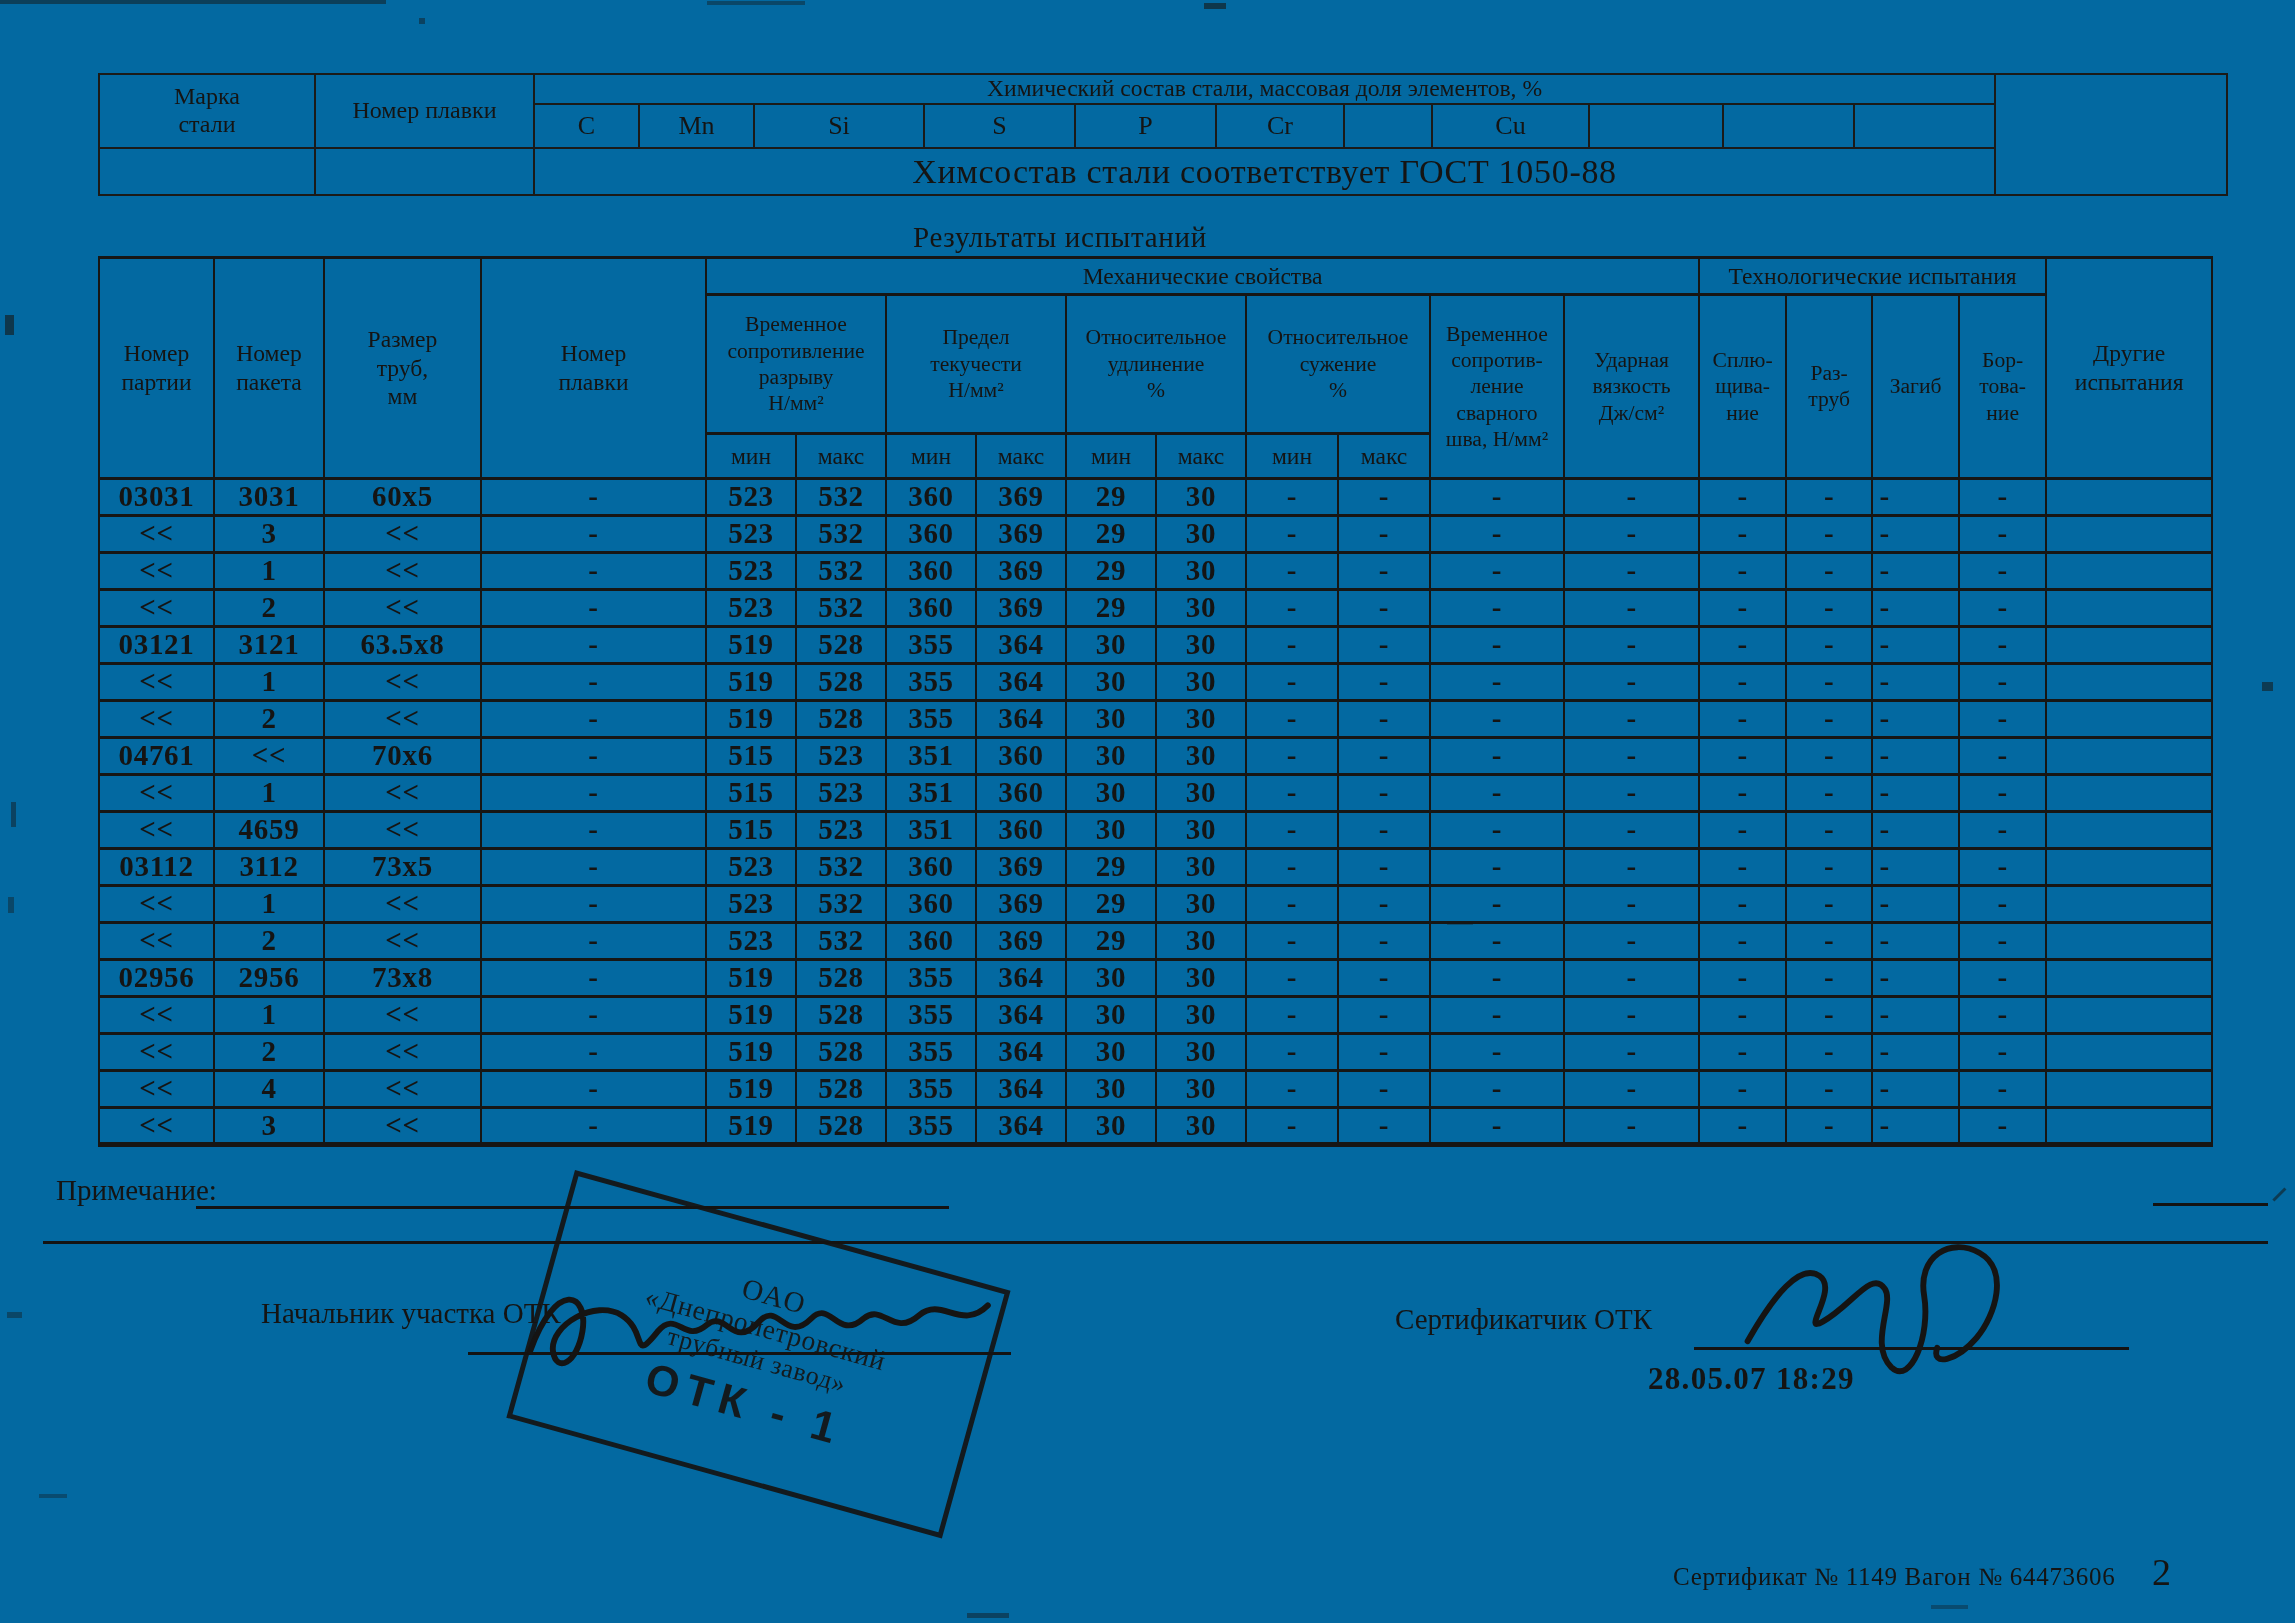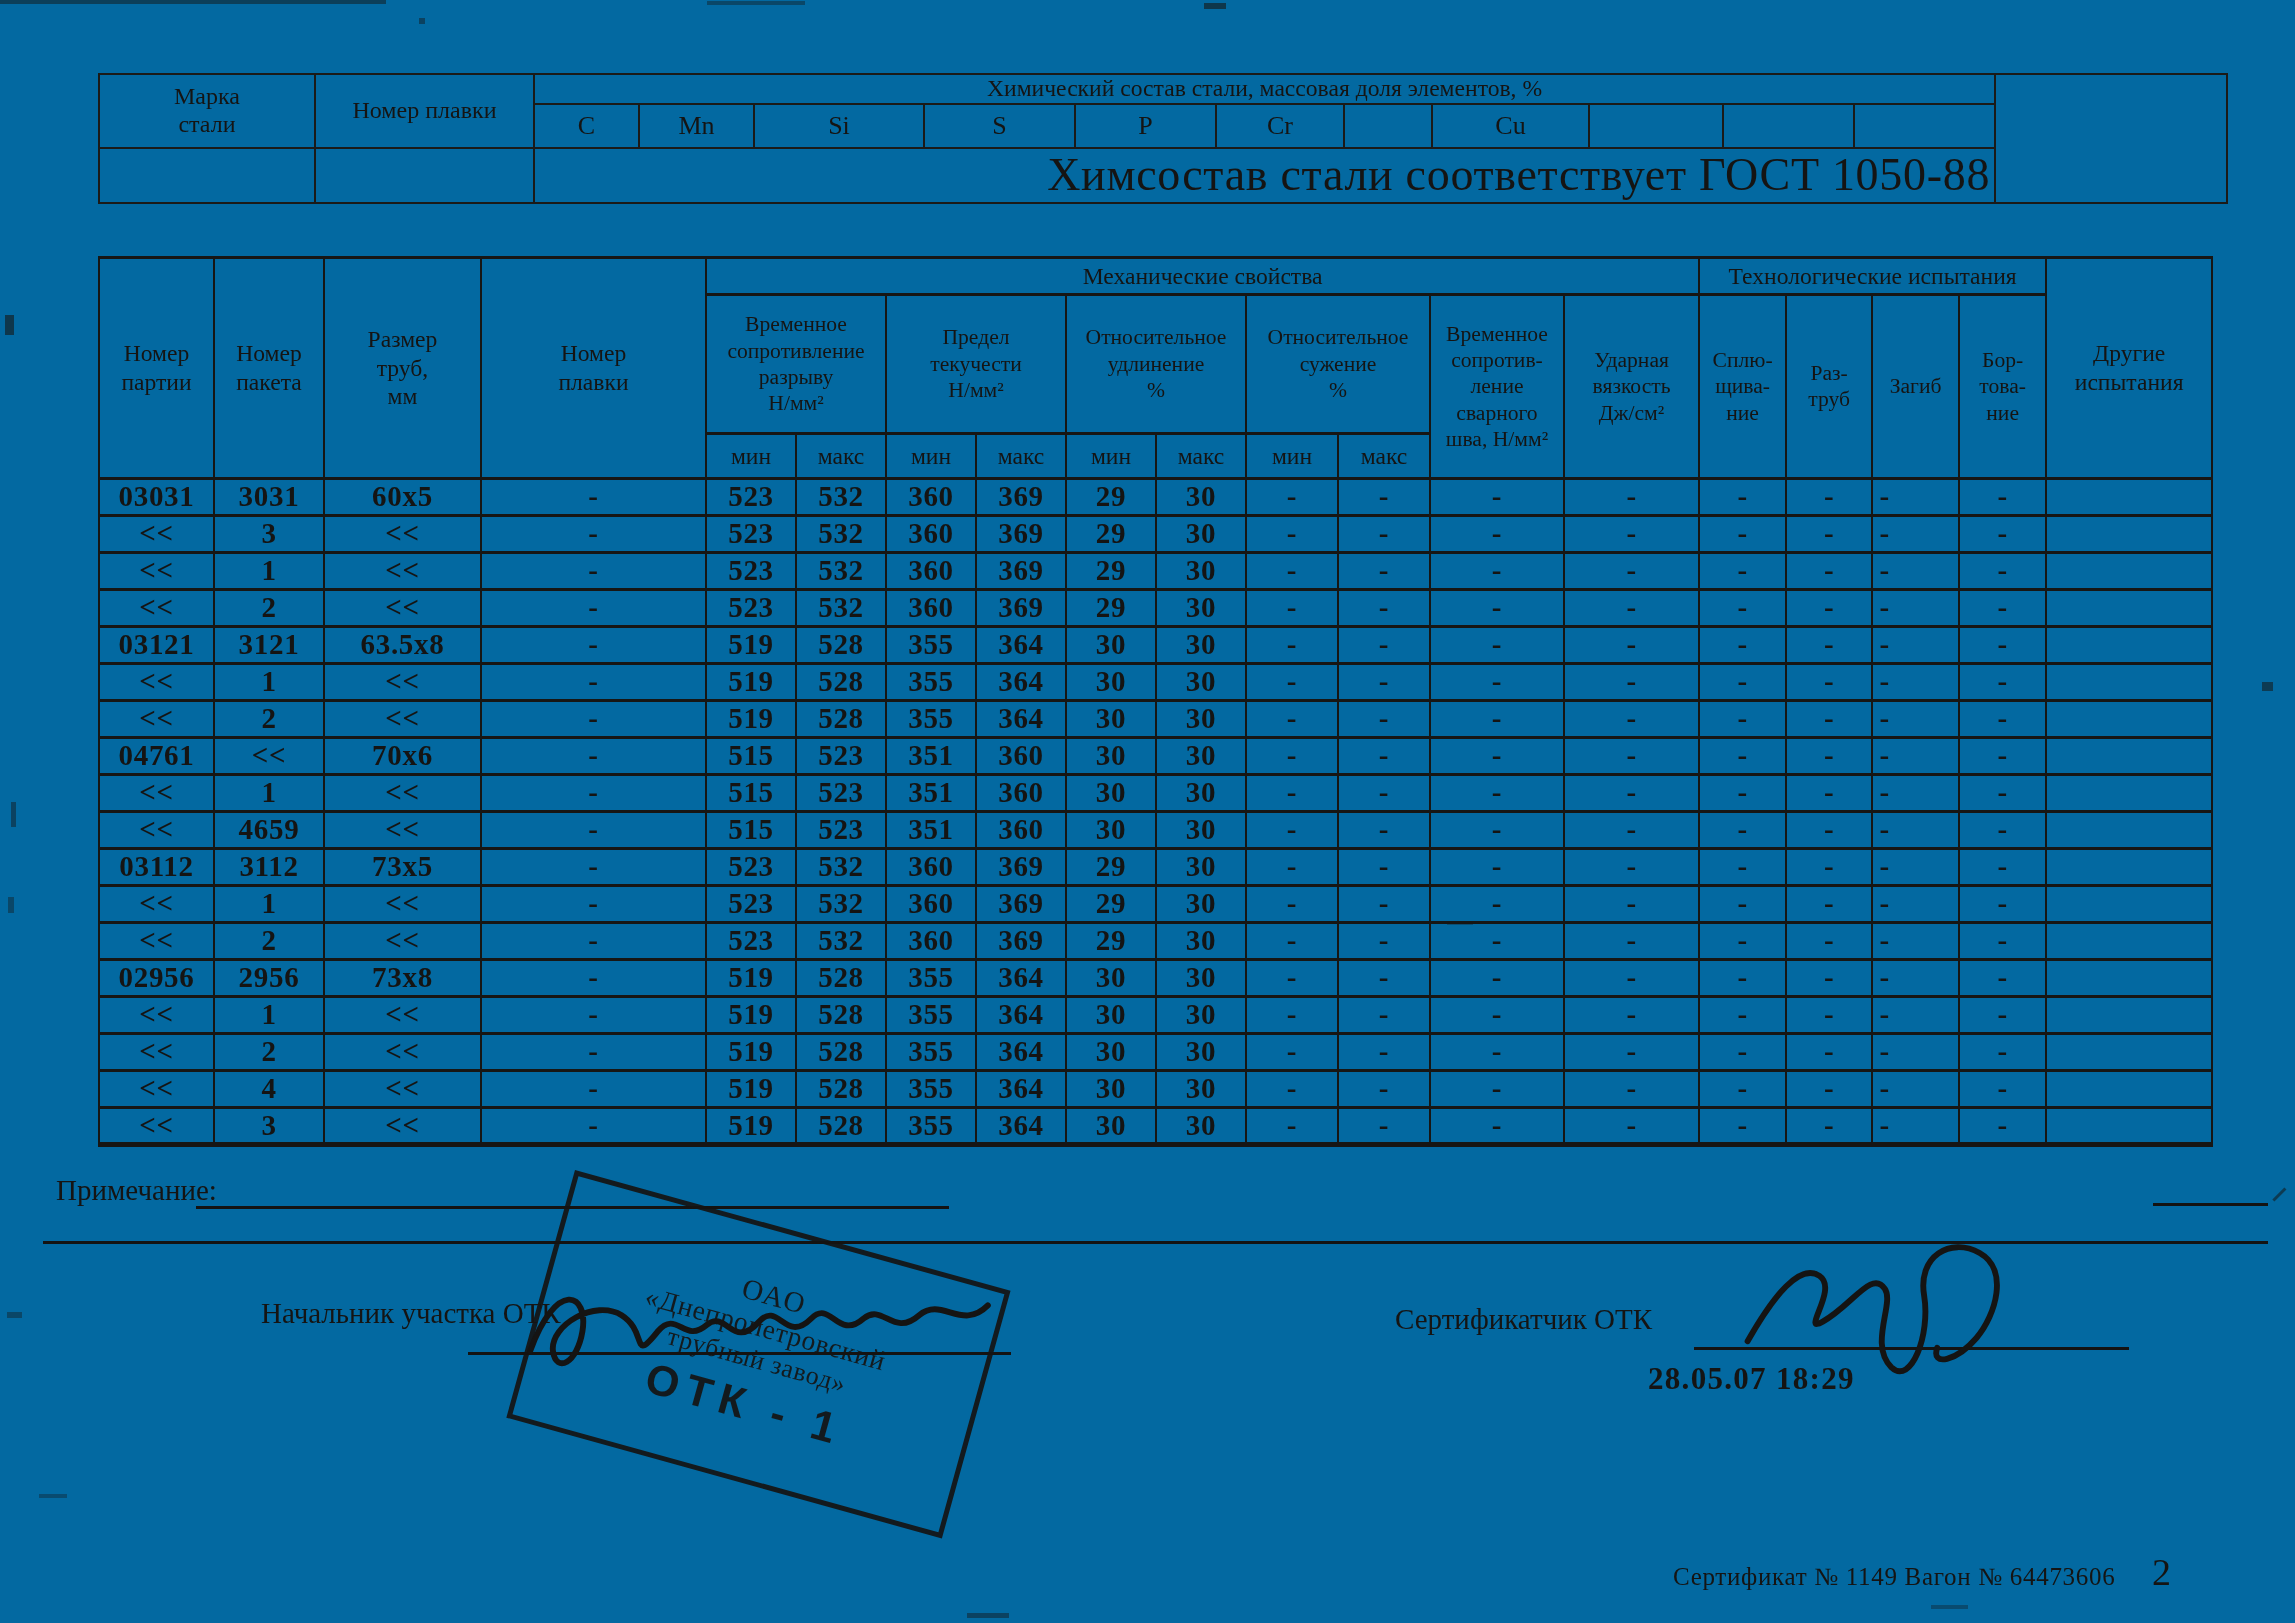--- a/index.html
+++ b/index.html
@@ -12,21 +12,21 @@
   table{border-collapse:collapse;table-layout:fixed;}
   .chem{position:absolute;left:98px;top:73px;width:2127px;}
   .chem td{border:2px solid #1b1a18;border-top-width:2.6px;border-bottom-width:2.6px;
            text-align:center;vertical-align:middle;padding:0 3.9px;
            font-size:24px;line-height:1.15;white-space:pre-line;}
   .chem tr:nth-child(1) td{height:30px;}
   .chem tr:nth-child(2) td{height:44px;font-size:26px;}
   .chem tr:nth-child(3) td{height:47px;}
   .chem .chem-title{font-size:23.6px;border-bottom:none;}
   .chem .els td{border-top-width:2px;}
-  .chem .gost{font-size:46px;letter-spacing:0.7px;text-align:right;}
+  .chem .gost{font-size:34px;letter-spacing:0.7px;}
 
   
   .res-title{position:absolute;left:831px;top:221px;width:458px;text-align:center;
              font-size:29px;letter-spacing:0.7px;}
   .res{position:absolute;left:98px;top:256px;width:2111px;}
   .res th,.res td{border:2px solid #171614;border-top-width:3.3px;border-bottom-width:3.3px;
                   text-align:center;vertical-align:middle;padding:0;}
   .res th{font-weight:400;font-size:21.6px;line-height:1.22;white-space:pre-line;padding:2.6px 3.9px;}
   .res tr.band th{height:31px;font-size:23.6px;}
   .res tr.tall th{height:139px;}
@@ -98,20 +98,21 @@
           <td></td>
         </tr>
     <tr>
       <td></td>
       <td></td>
       <td colspan="11" class="gost">Химсостав стали соответствует ГОСТ 1050-88</td>
     </tr>
   </tbody>
     </table>
 
+  <div class="res-title">Результаты испытаний</div>
 
   <table class="res">
     <colgroup>
       <col style="width:115px">
         <col style="width:110px">
         <col style="width:157px">
         <col style="width:225px">
       <col style="width:90px">
         <col style="width:90px">
         <col style="width:90px">

